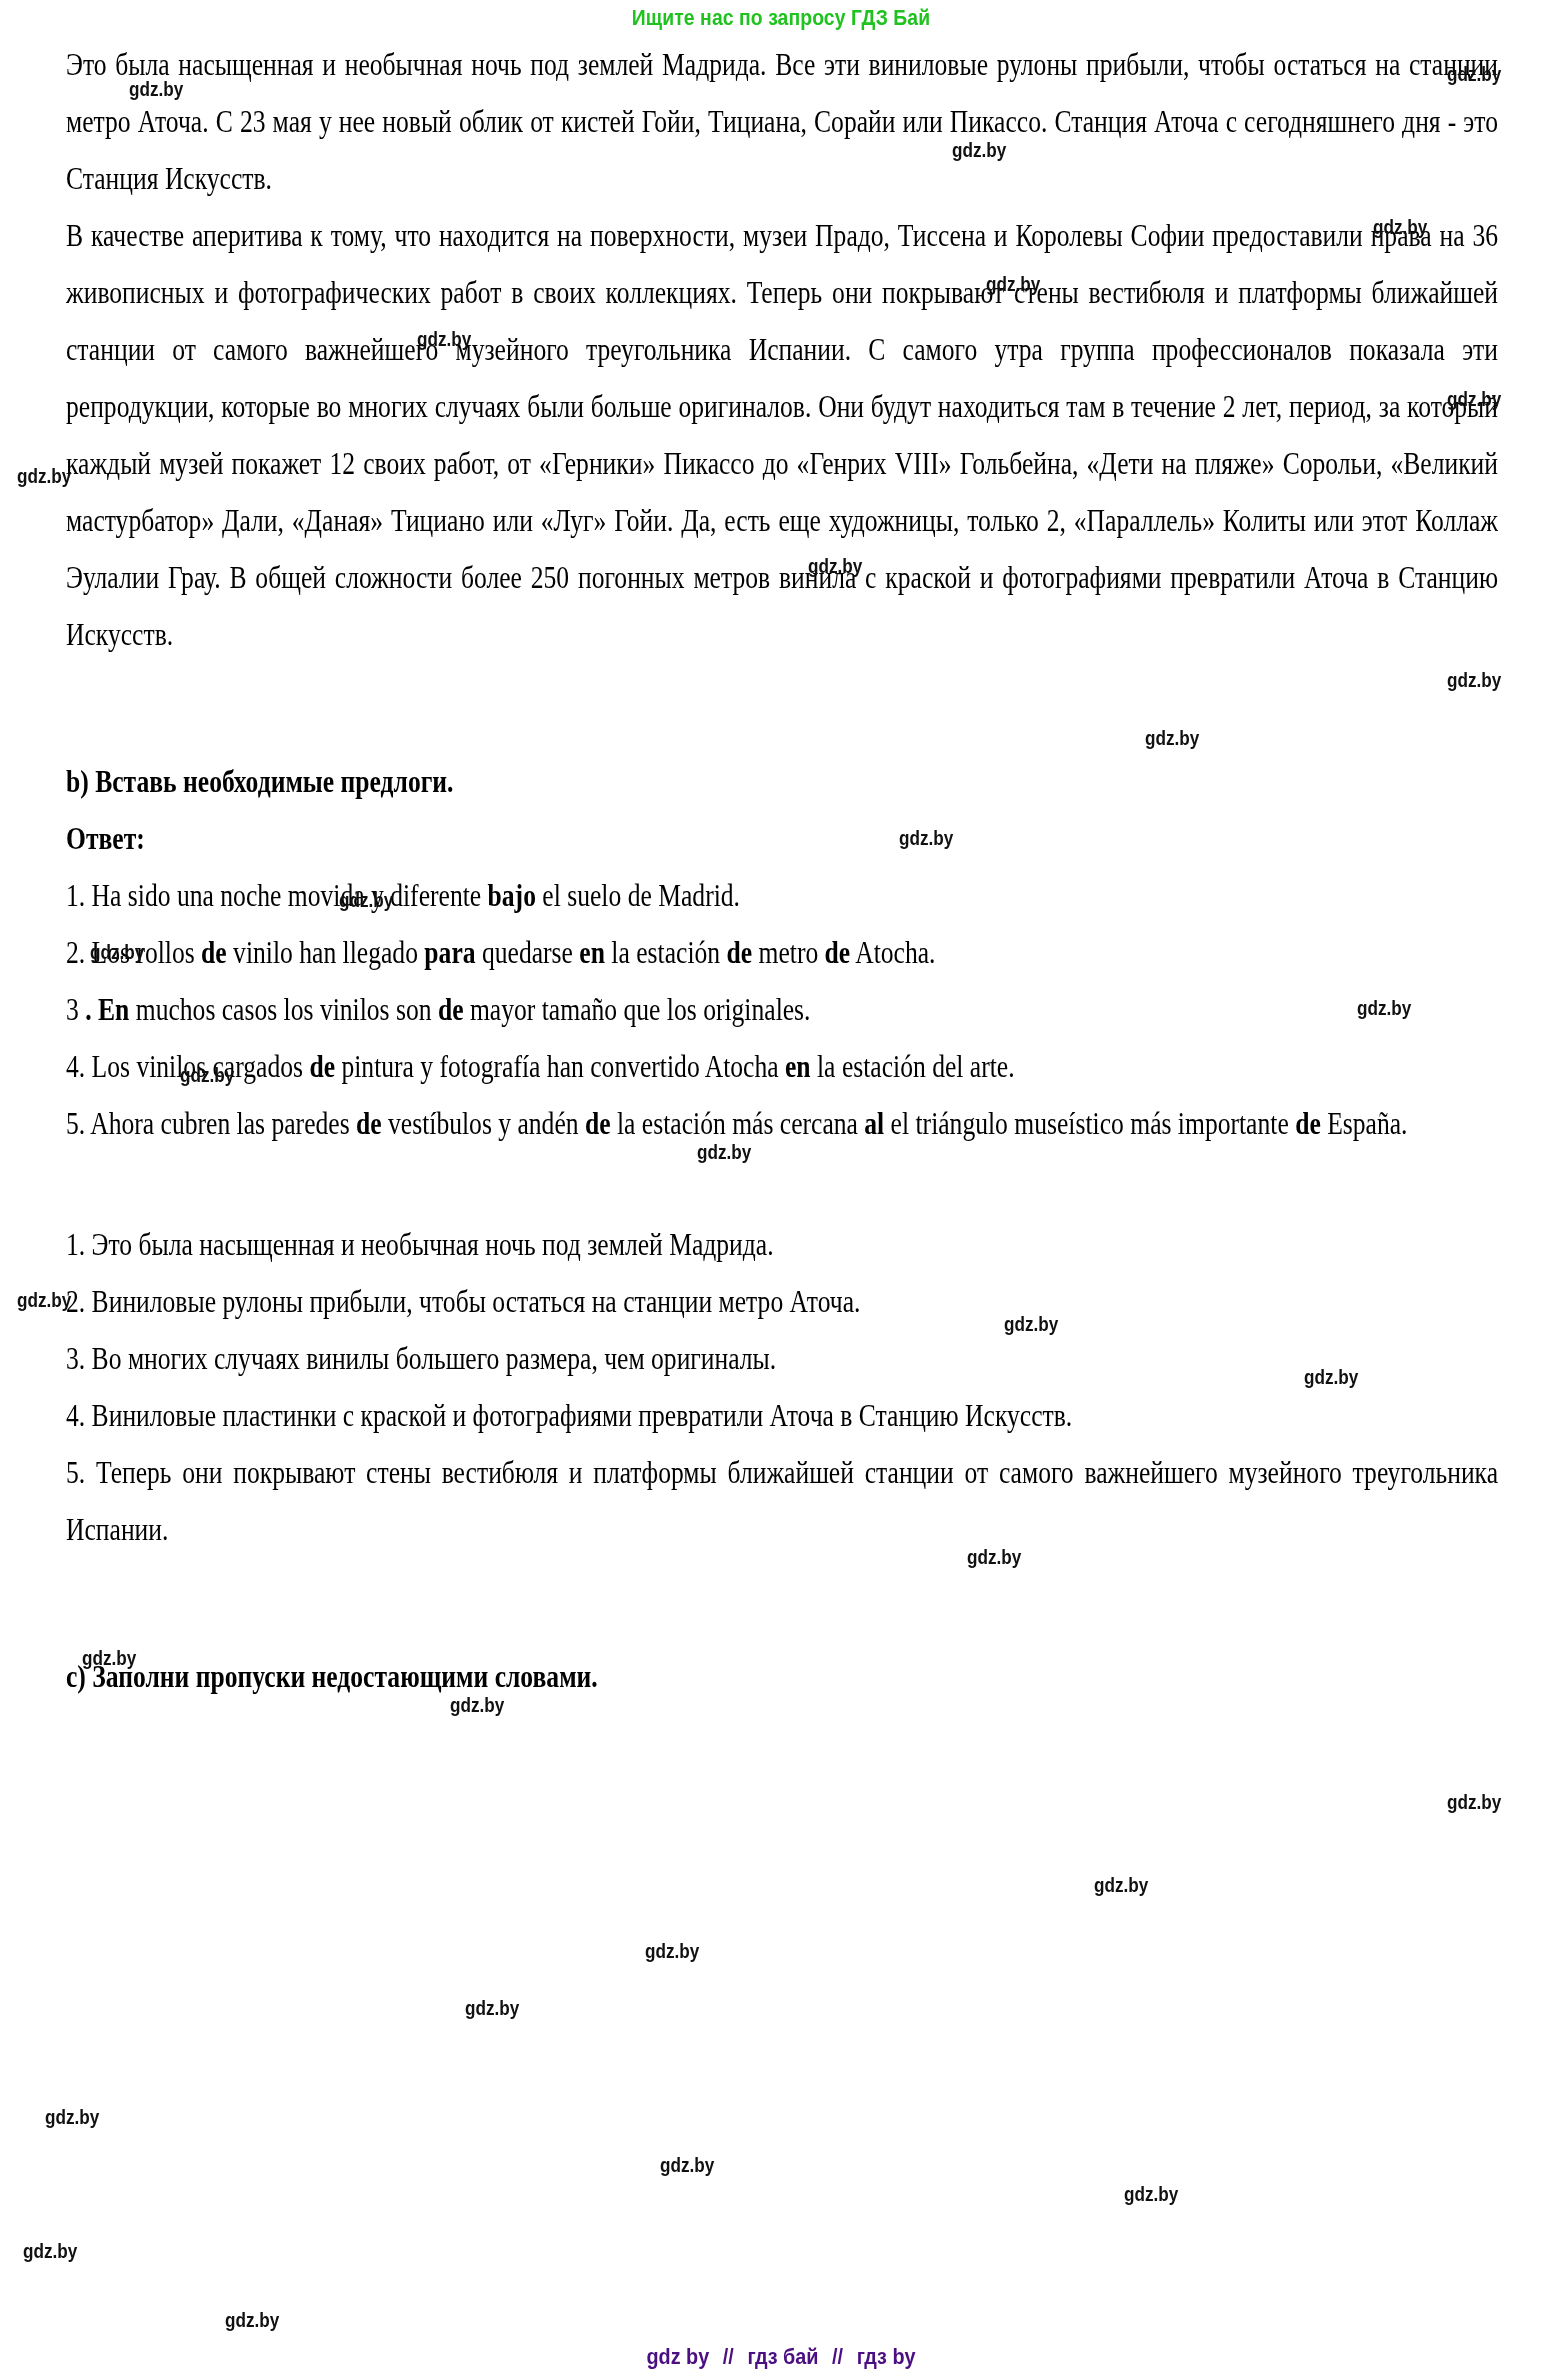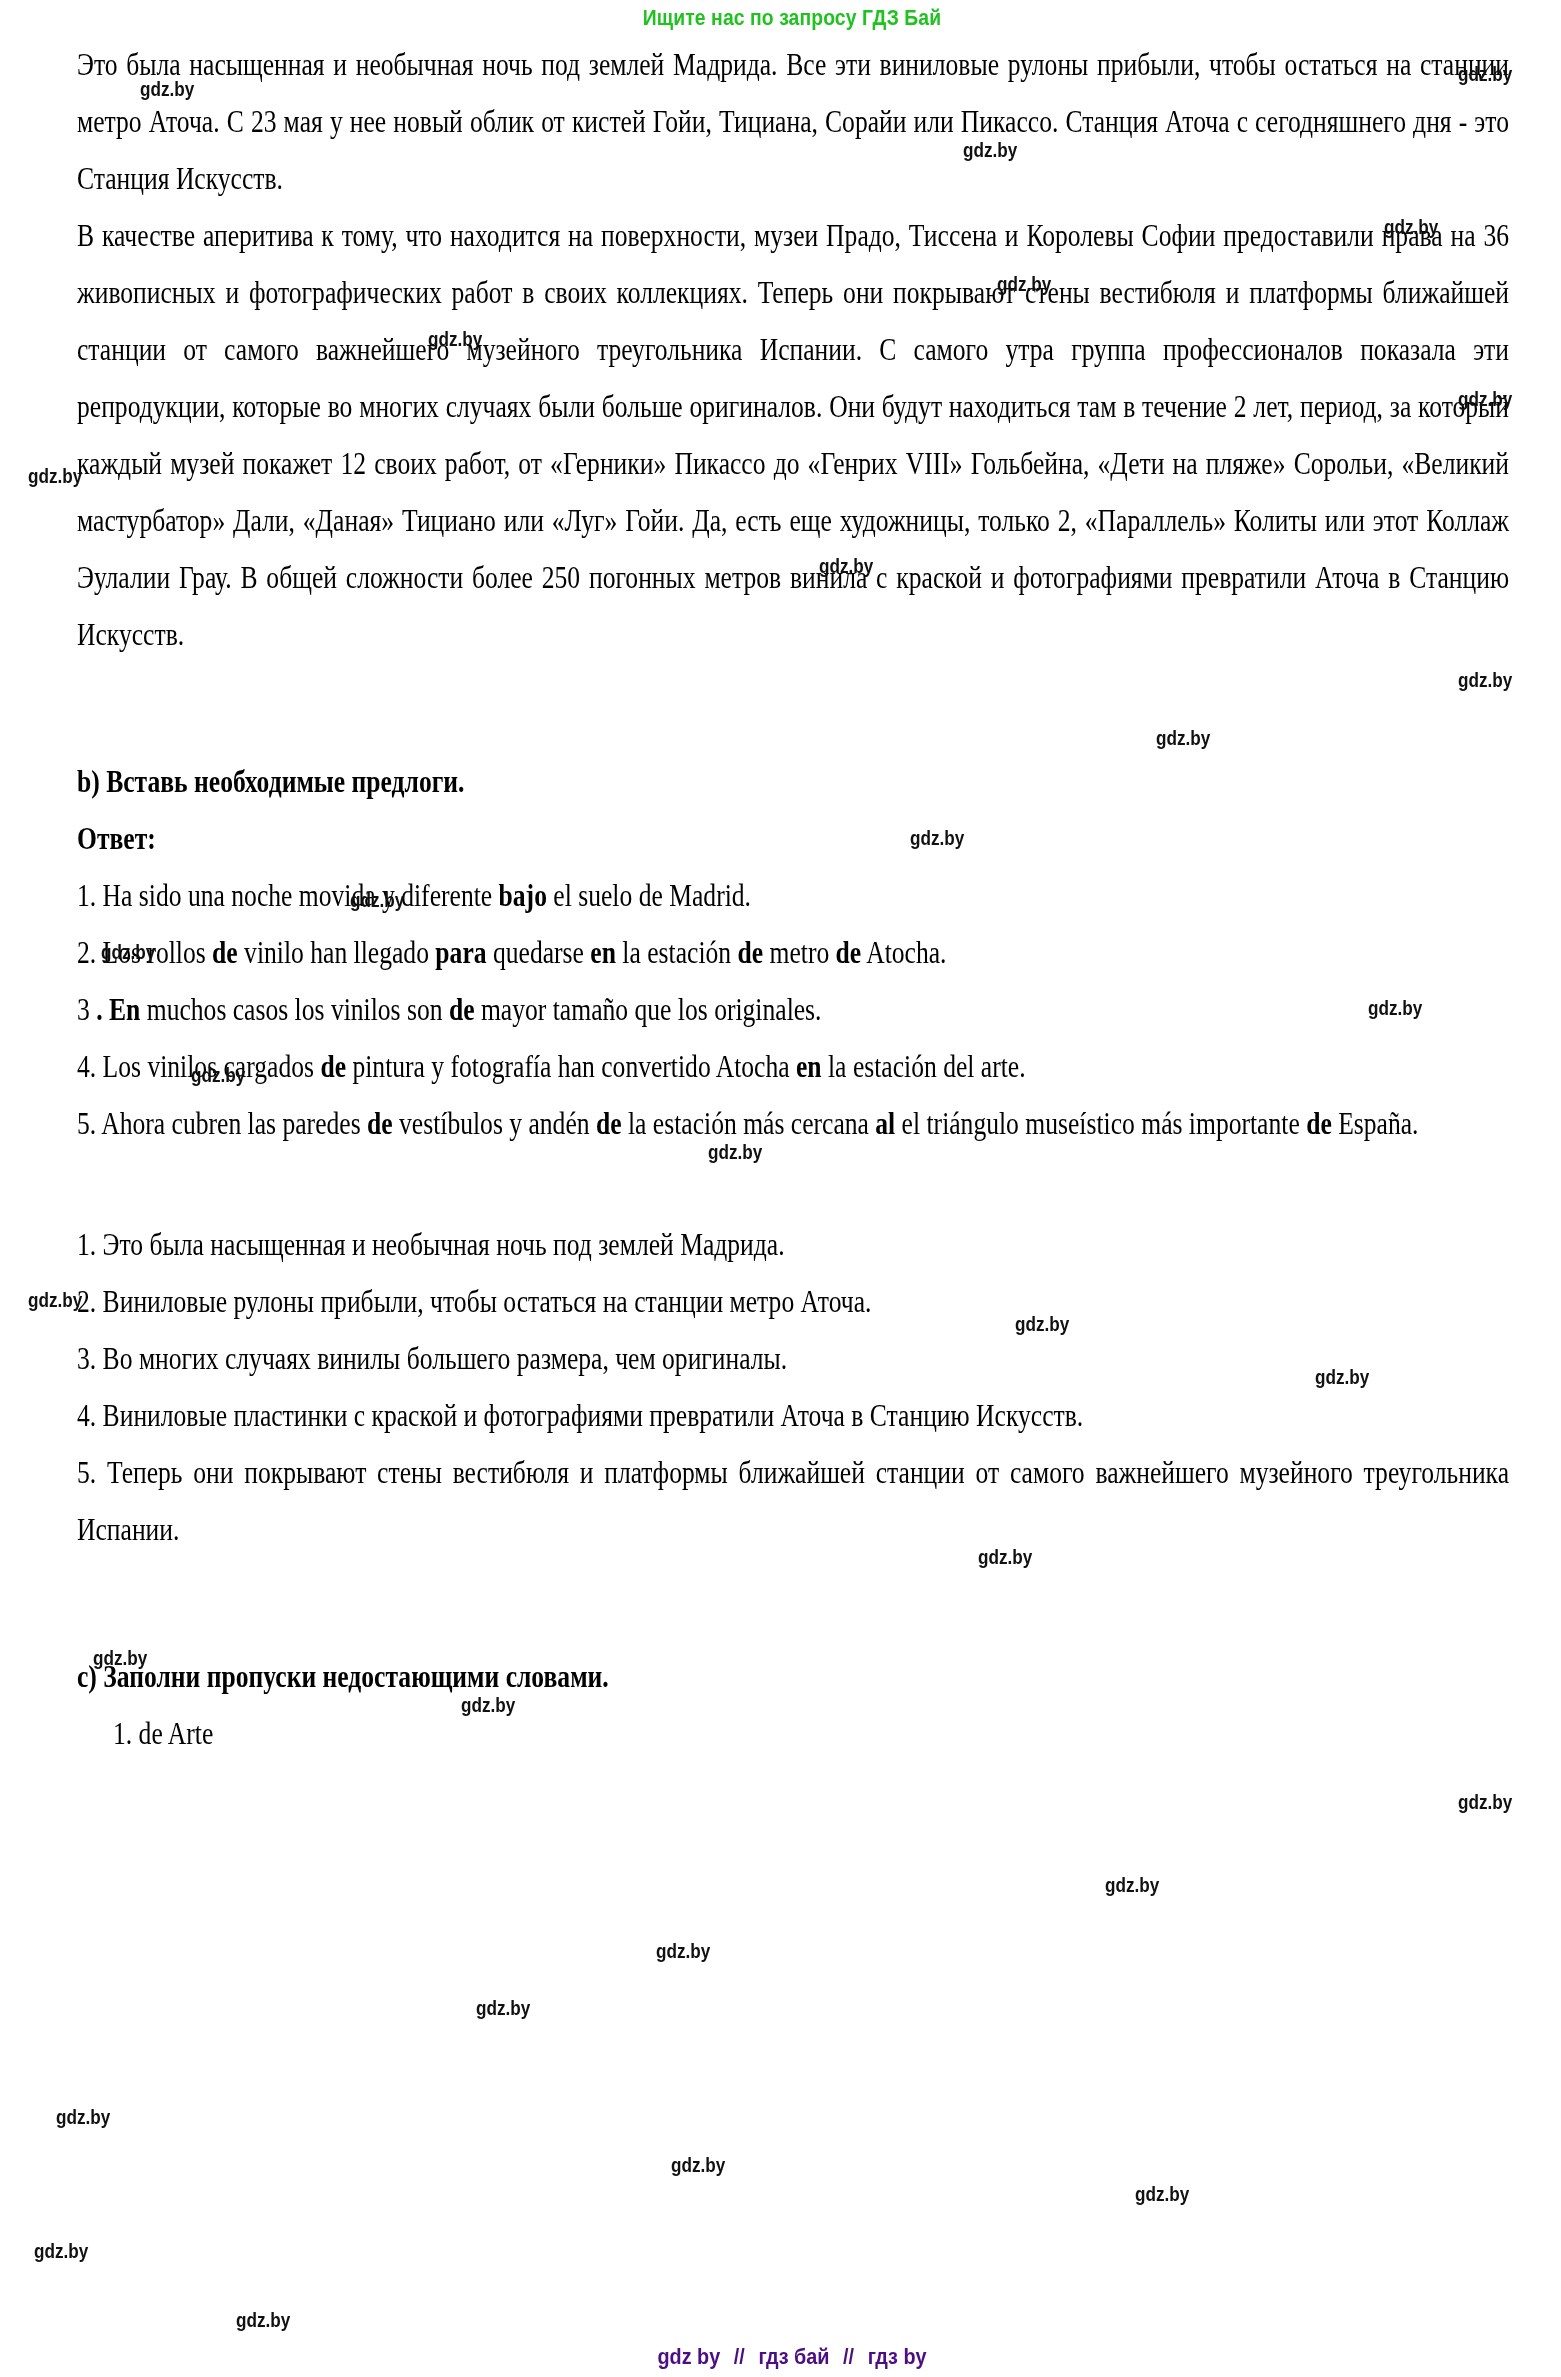--- a/index.html
+++ b/index.html
@@ -5,21 +5,21 @@
   html, body { margin:0; padding:0; }
   body {
     width:1562px; height:2377px;
     background:#ffffff;
     font-family:"Liberation Serif", serif;
     position:relative;
     overflow:hidden;
   }
   .page {
     position:absolute;
-    left:11px; top:0;
+    left:0; top:0;
     width:1295px; height:2377px;
   }
   
   .top-header {
     position:absolute;
     left:0; top:4.5px;
     width:1562px;
     text-align:center;
     font-family:"Liberation Sans", sans-serif;
     font-size:22.5px;
@@ -125,23 +125,20 @@
         <p class="sent">2. Виниловые рулоны прибыли, чтобы остаться на станции метро Аточа.</p>
         <p class="sent">3. Во многих случаях винилы большего размера, чем оригиналы.</p>
         <p class="sent">4. Виниловые пластинки с краской и фотографиями превратили Аточа в Станцию Искусств.</p>
         <p class="sent">5. Теперь они покрывают стены вестибюля и платформы ближайшей станции от самого важнейшего музейного треугольника Испании.</p>
       </div>
 
     <div class="gap-xl"></div>
 
     <p class="head">c) Заполни пропуски недостающими словами.</p>
 
-    <div id="task-c-items">
-        <p class="sent nojust" style="padding-left: 45px;"><span>1.  </span><span>de Arte</span></p>
-      </div>
 
   </div>
 
   <div id="watermark-layer">
       <div class="wm" style="left: 129px; top: 78px;">gdz.by</div>
       <div class="wm" style="left: 1447px; top: 63px;">gdz.by</div>
       <div class="wm" style="left: 952px; top: 139px;">gdz.by</div>
       <div class="wm" style="left: 1373px; top: 216px;">gdz.by</div>
       <div class="wm" style="left: 986px; top: 273px;">gdz.by</div>
       <div class="wm" style="left: 417px; top: 328px;">gdz.by</div>

